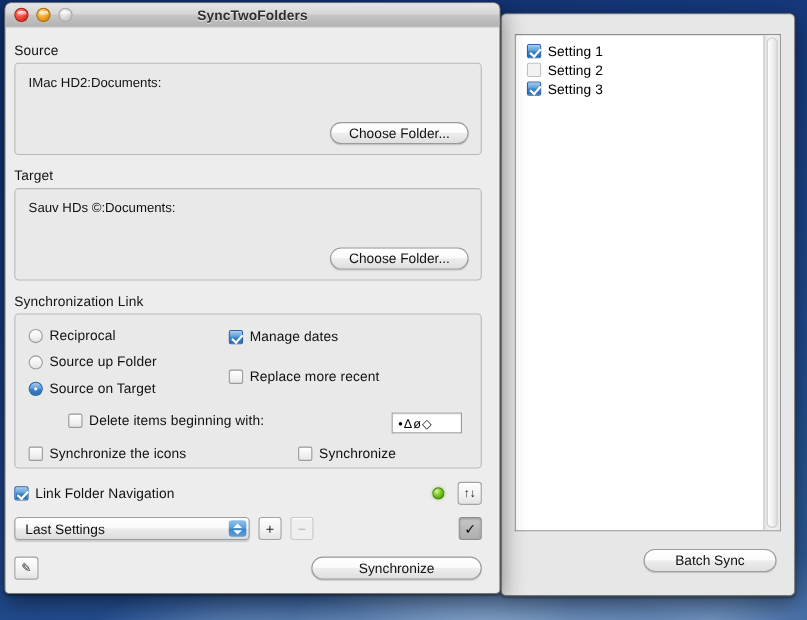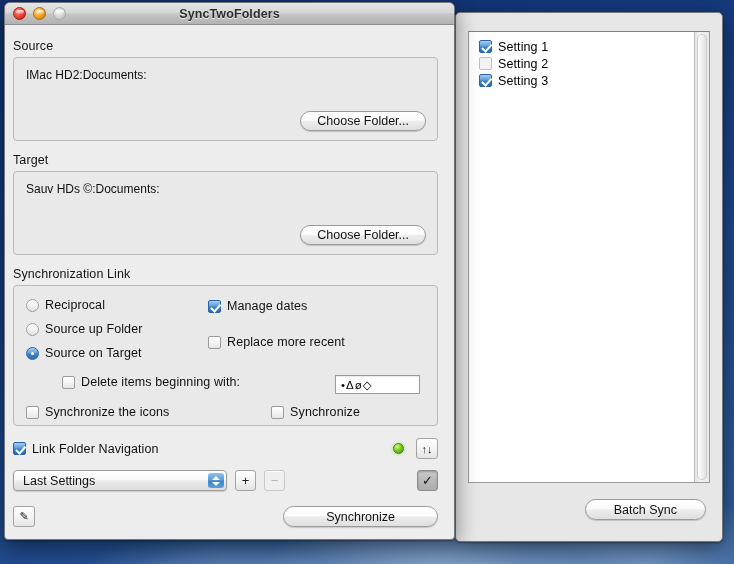--- a/index.html
+++ b/index.html
@@ -192,21 +192,21 @@
   
   #sync-box { height: 141px; padding: 12px 14px 0 12px; }
   #sync-grid { display: flex; text-align: right; }
   #sync-left { width: 182px; }
   #sync-left .ctl-row { margin-bottom: 10px; }
   #sync-right { padding-top: 1px; }
   #sync-right .ctl-row { margin-bottom: 22px; }
 
   #delete-row { display: flex; align-items: flex-start; margin-top: 4px; margin-left: 36px; }
   .text-field {
-    width: 85px; height: 19px;
+    width: 64px; height: 19px;
     border: 1px solid #9b9b9b;
     background: #ffffff;
     font-size: 11.5px;
     color: #000;
     display: flex; align-items: center;
     padding-left: 5px;
     letter-spacing: 1px;
     box-shadow: inset 0 1px 1px rgba(0,0,0,0.09);
   }
   #icons-row { display: flex; align-items: center; margin-top: 11px; }

